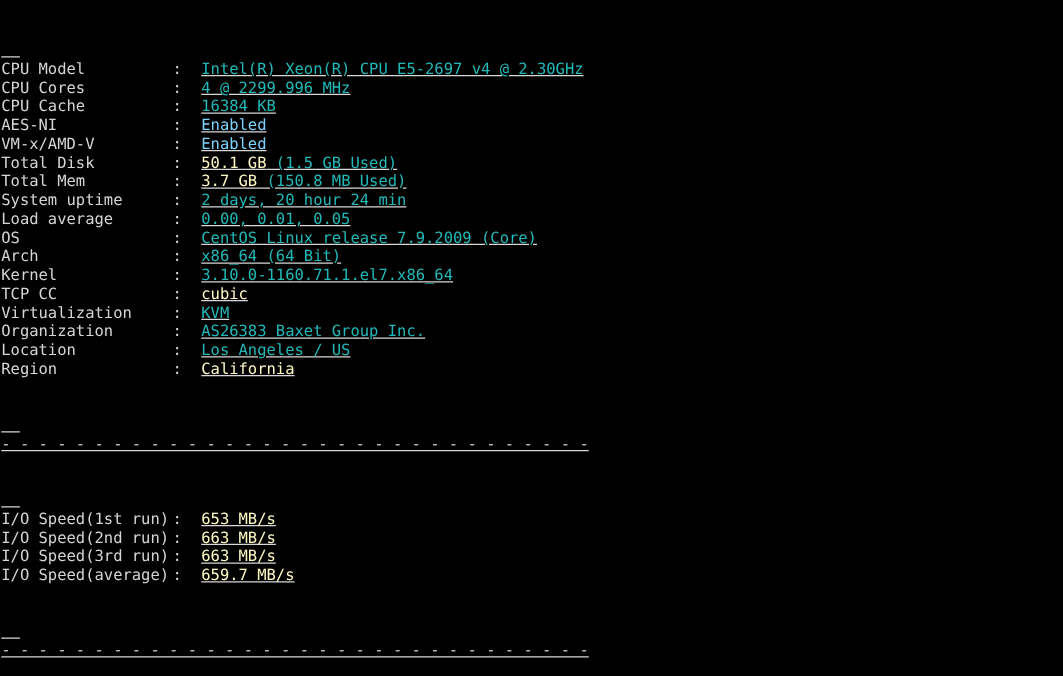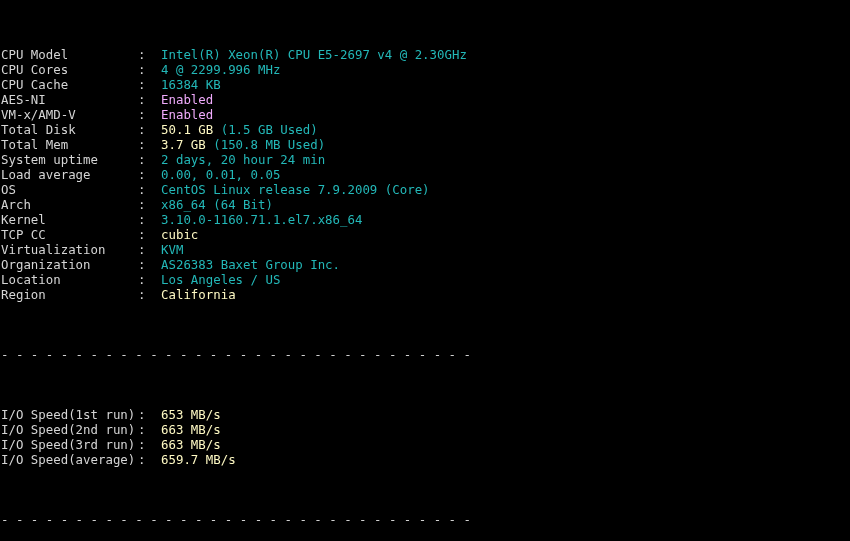--- a/index.html
+++ b/index.html
@@ -18,33 +18,34 @@
     -webkit-font-smoothing: none;
   }
 
   #terminal {
     position: relative;
     width: 850px;
     height: 461px;
     padding: 2px 0 0 1px;
     box-sizing: border-box;
     white-space: pre;
+    text-decoration: underline;
   }
 
   .line {
     height: 15px;
     white-space: pre;
     display: block;
   }
 
   
   .c-label   { color: #d5d5d5; }
   .c-colon   { color: #d5d5d5; }
   .c-cyan    { color: #23b8b8; }
-  .c-dimgreen{ color: #f0abfc; }
+  .c-dimgreen{ color: #7dd3fc; }
   .c-yellow  { color: #fef9c3; }
   .c-sep     { color: #d0d0d0; }
 
   .info-label  { display: inline-block; width: 137px; }
   .info-colon  { display: inline-block; width: 23px; }
 </style>
 </head>
 <body>
 
 <div id="terminal">

